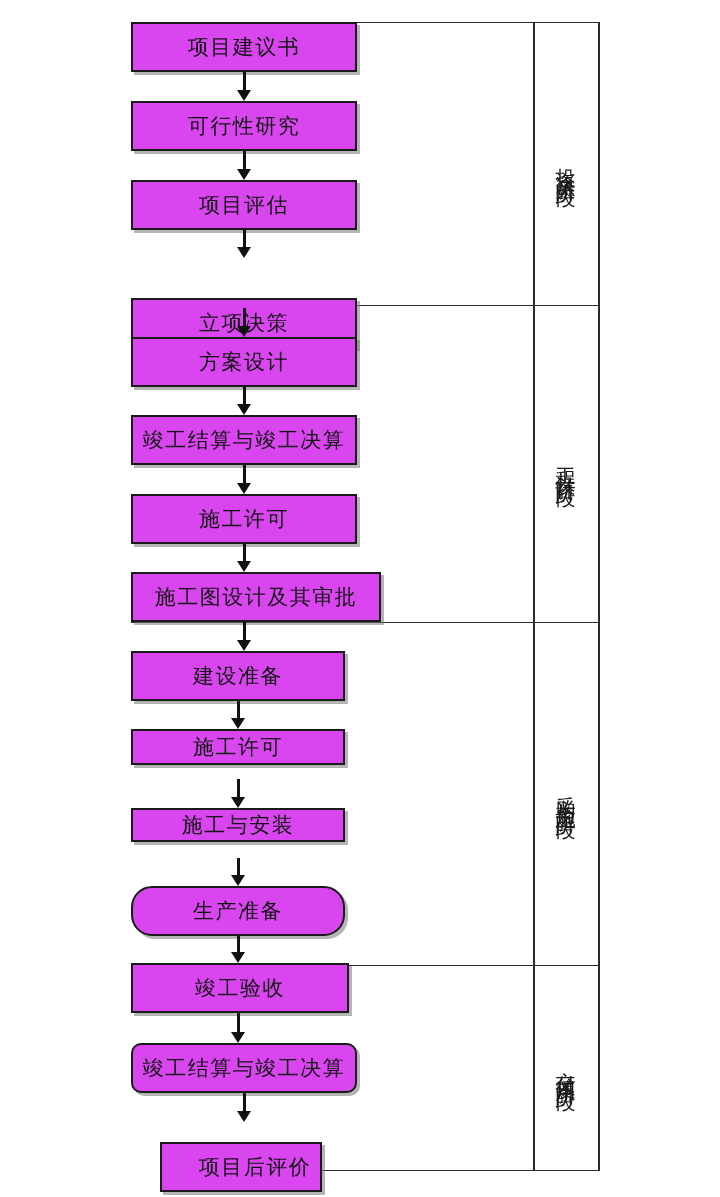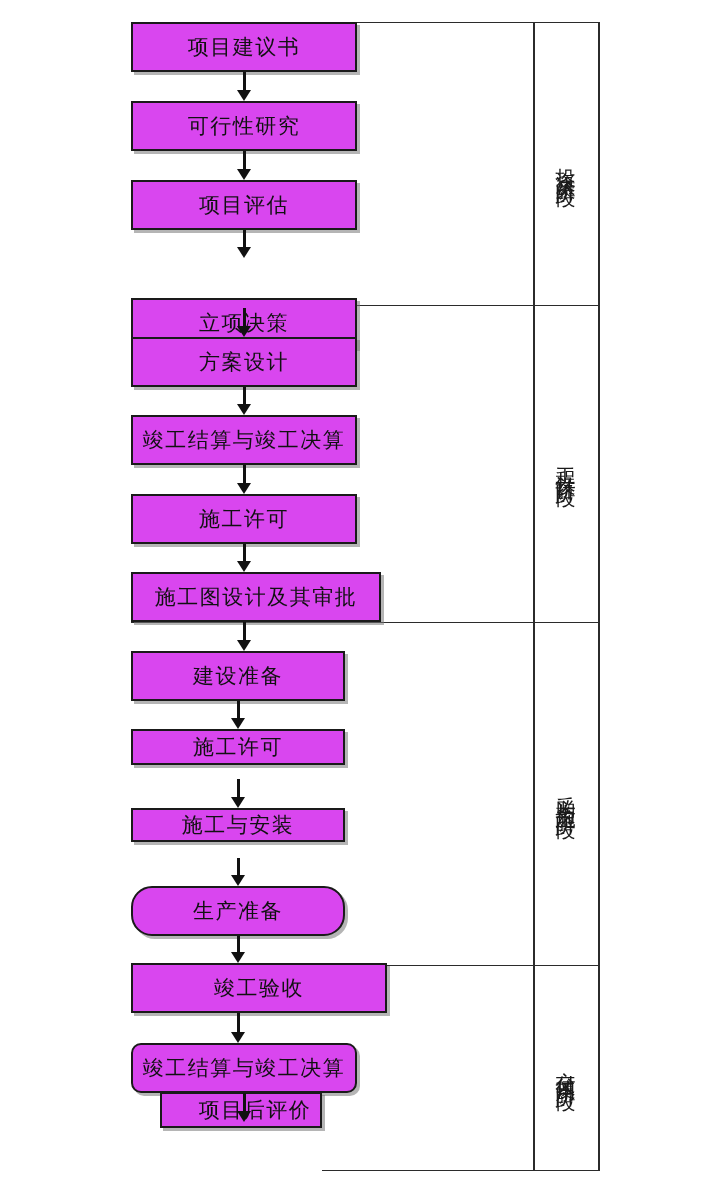--- a/index.html
+++ b/index.html
@@ -121,27 +121,27 @@
       </div>
       <div class="node" style="left: 131px; top: 729px; width: 214px; height: 36px; text-align: center;">
         <span class="node-label">施工许可</span>
       </div>
       <div class="node" style="left: 131px; top: 808px; width: 214px; height: 34px;">
         <span class="node-label">施工与安装</span>
       </div>
       <div class="node" style="left: 131px; top: 886px; width: 214px; height: 50px; border-radius: 21px;">
         <span class="node-label">生产准备</span>
       </div>
-      <div class="node" style="left: 131px; top: 963px; width: 256px; height: 50px; text-align: right;">
+      <div class="node" style="left: 131px; top: 963px; width: 218px; height: 50px; text-align: right;">
         <span class="node-label">竣工验收</span>
       </div>
       <div class="node" style="left: 131px; top: 1043px; width: 226px; height: 50px; border-radius: 10px;">
         <span class="node-label">竣工结算与竣工决算</span>
       </div>
-      <div class="node" style="left: 160px; top: 1092px; width: 162px; height: 36px; padding-left: 28px;">
+      <div class="node" style="left: 160px; top: 1142px; width: 162px; height: 50px; padding-left: 28px;">
         <span class="node-label">项目后评价</span>
       </div>
     </div>
 
   <div id="connectors-layer">
       <div class="connector" style="left: 243px; top: 72px; height: 20px;"></div>
       <div class="arrowhead" style="left: 237px; top: 90px;"></div>
       <div class="connector" style="left: 243px; top: 151px; height: 20px;"></div>
       <div class="arrowhead" style="left: 237px; top: 169px;"></div>
       <div class="connector" style="left: 243px; top: 230px; height: 19px;"></div>

